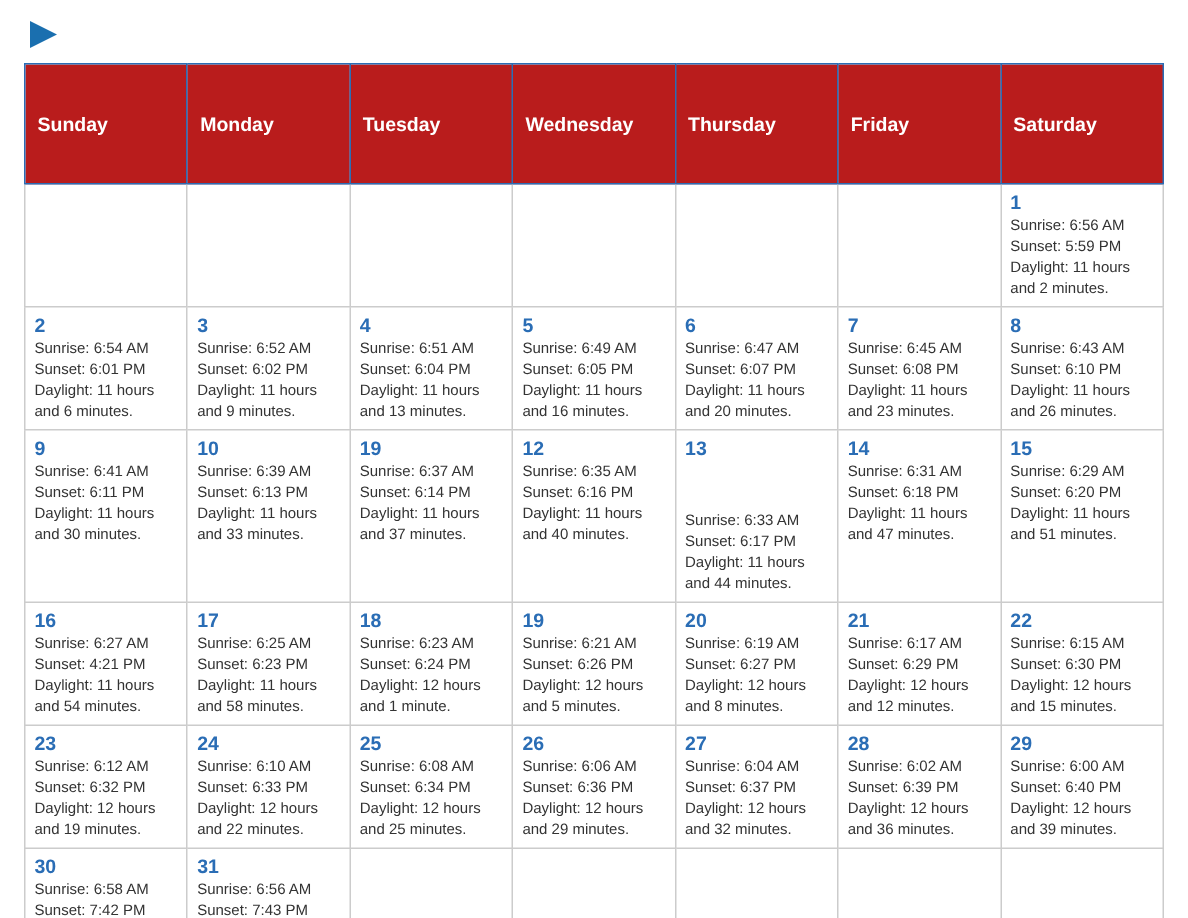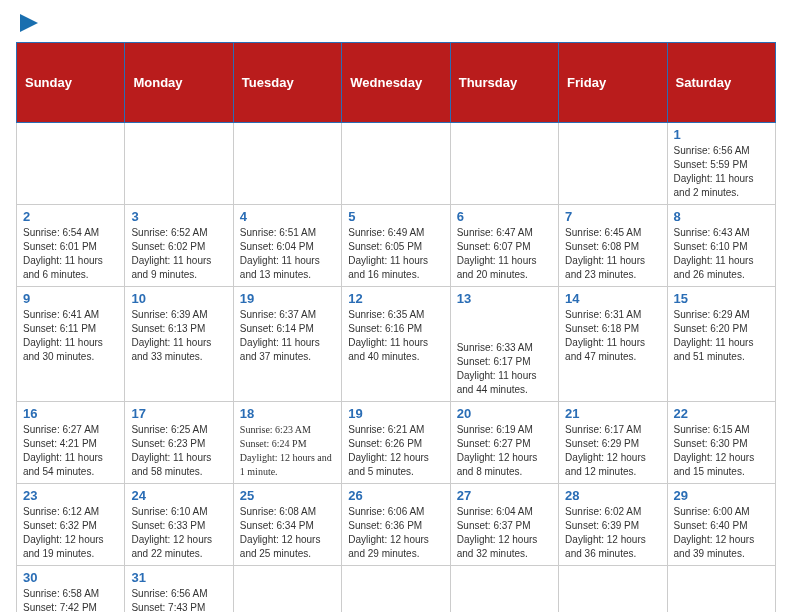--- a/index.html
+++ b/index.html
@@ -218,21 +218,21 @@
 Daylight: 11 hours and 54 minutes.</div>
         </td>
         <td>
           <span class="day-num">17</span>
           <div class="day-info" style="white-space: pre-line;">Sunrise: 6:25 AM
 Sunset: 6:23 PM
 Daylight: 11 hours and 58 minutes.</div>
         </td>
         <td>
           <span class="day-num">18</span>
-          <div class="day-info" style="white-space: pre-line; font-family: Liberation Serif, serif;">Sunrise: 6:23 AM
+          <div class="day-info" style="white-space: pre-line;">Sunrise: 6:23 AM
 Sunset: 6:24 PM
 Daylight: 12 hours and 1 minute.</div>
         </td>
         <td>
           <span class="day-num">19</span>
           <div class="day-info" style="white-space: pre-line;">Sunrise: 6:21 AM
 Sunset: 6:26 PM
 Daylight: 12 hours and 5 minutes.</div>
         </td>
         <td>

